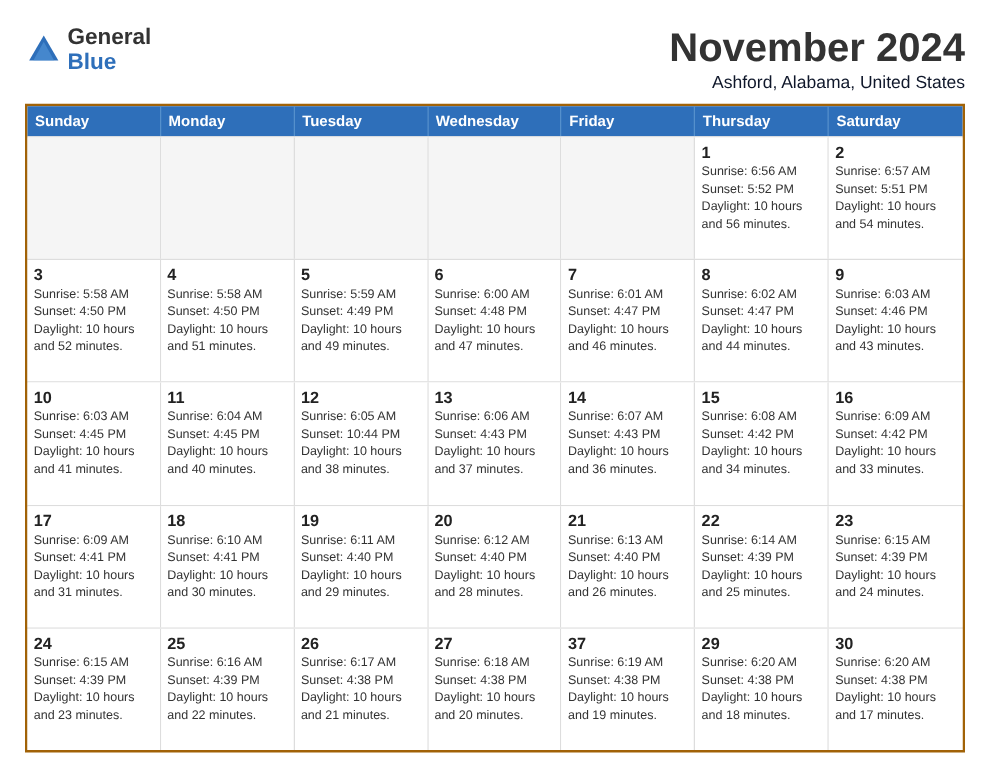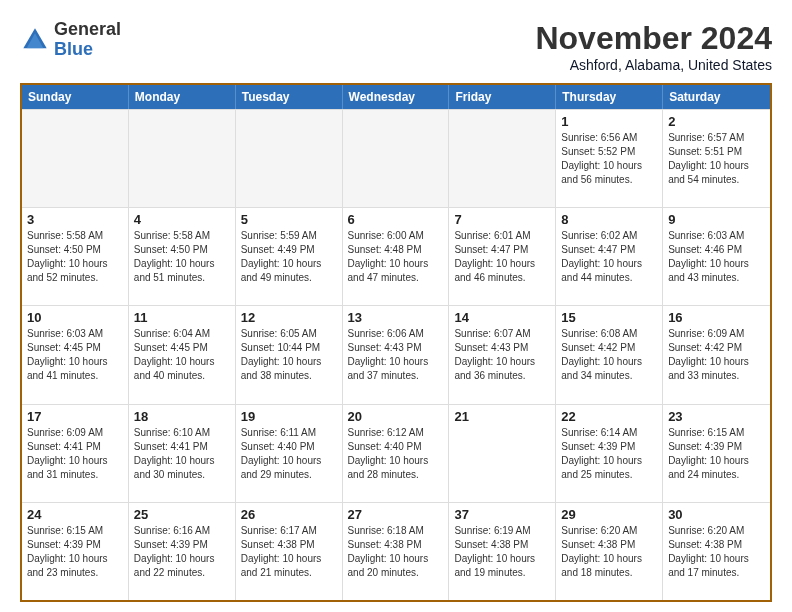--- a/index.html
+++ b/index.html
@@ -284,20 +284,24 @@
           </div>
           <div class="cal-cell">
             <div class="day-number">20</div>
             <div class="day-info">Sunrise: 6:12 AM
 Sunset: 4:40 PM
 Daylight: 10 hours
 and 28 minutes.</div>
           </div>
           <div class="cal-cell">
             <div class="day-number">21</div>
+            <div class="day-info">Sunrise: 6:13 AM
+Sunset: 4:40 PM
+Daylight: 10 hours
+and 26 minutes.</div>
           </div>
           <div class="cal-cell">
             <div class="day-number">22</div>
             <div class="day-info">Sunrise: 6:14 AM
 Sunset: 4:39 PM
 Daylight: 10 hours
 and 25 minutes.</div>
           </div>
           <div class="cal-cell">
             <div class="day-number">23</div>

